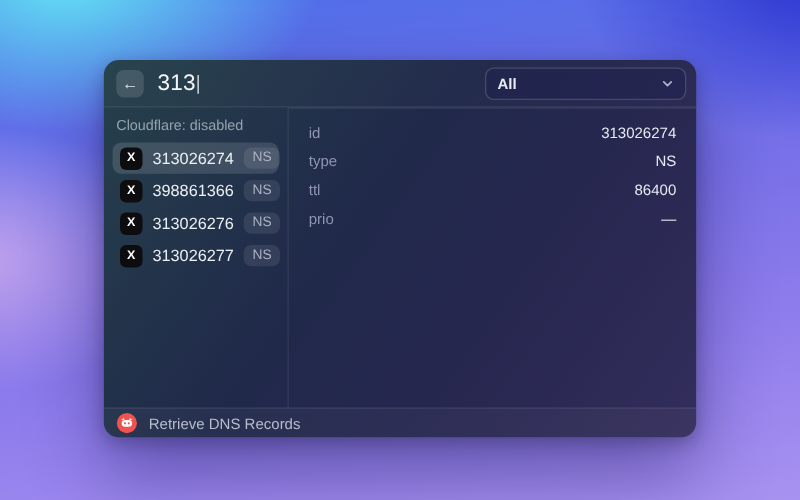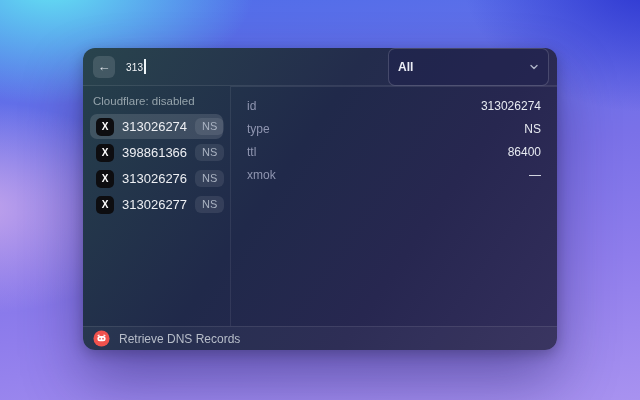--- a/index.html
+++ b/index.html
@@ -28,26 +28,26 @@
   .hdr {
     height:38px; flex:none; display:flex; align-items:center;
     padding:0 8px 0 10px; border-bottom:1px solid rgba(255,255,255,.09);
     background:rgba(255,255,255,.015);
   }
   .back-btn {
     width:22px; height:22px; border-radius:6px; background:rgba(255,255,255,.13);
     display:flex; align-items:center; justify-content:center;
     color:#dde2e8; font-size:13px; cursor:default;
   }
-  .query { margin-left:11px; font-size:10px; color:#f3f5f8; letter-spacing:.2px; }
+  .query { margin-left:11px; font-size:18px; color:#f3f5f8; letter-spacing:.2px; }
   .caret { display:inline-block; width:1.5px; height:15px; background:#eef4f7; vertical-align:-3px; margin-left:1px; animation:blink 1.1s steps(1) infinite; }
   @keyframes blink { 50% { opacity:0; } }
   .hdr-spacer { flex:1; }
   .dropdown {
-    width:161px; height:38px; border-radius:7px;
+    width:161px; height:26px; border-radius:7px;
     border:1px solid rgba(255,255,255,.17); background:rgba(28,32,78,.45);
     display:flex; align-items:center; padding:0 9px; gap:6px;
   }
   .dropdown-label { font-size:12px; font-weight:700; color:#eceef6; flex:1; }
   .chev { width:10px; height:10px; flex:none; }
 
   
   .body { flex:1; display:flex; min-height:0; }
 
   .listpane {
@@ -156,21 +156,21 @@
           </div>
           <div class="meta-row">
             <span class="meta-label">type</span>
             <span class="meta-val">NS</span>
           </div>
           <div class="meta-row">
             <span class="meta-label">ttl</span>
             <span class="meta-val">86400</span>
           </div>
           <div class="meta-row">
-            <span class="meta-label">xmok</span>
+            <span class="meta-label">prio</span>
             <span class="meta-val">—</span>
           </div>
         </div>
       </div>
     </div>
 
     <div class="ftr">
       <svg class="app-ic" viewBox="0 0 18 18">
         <circle cx="9" cy="9" r="8.5" fill="#f0524d"></circle>
         <path d="M4.2 6.2 L6.6 4.6 L6.9 6.4 Z" fill="#fff"></path>

